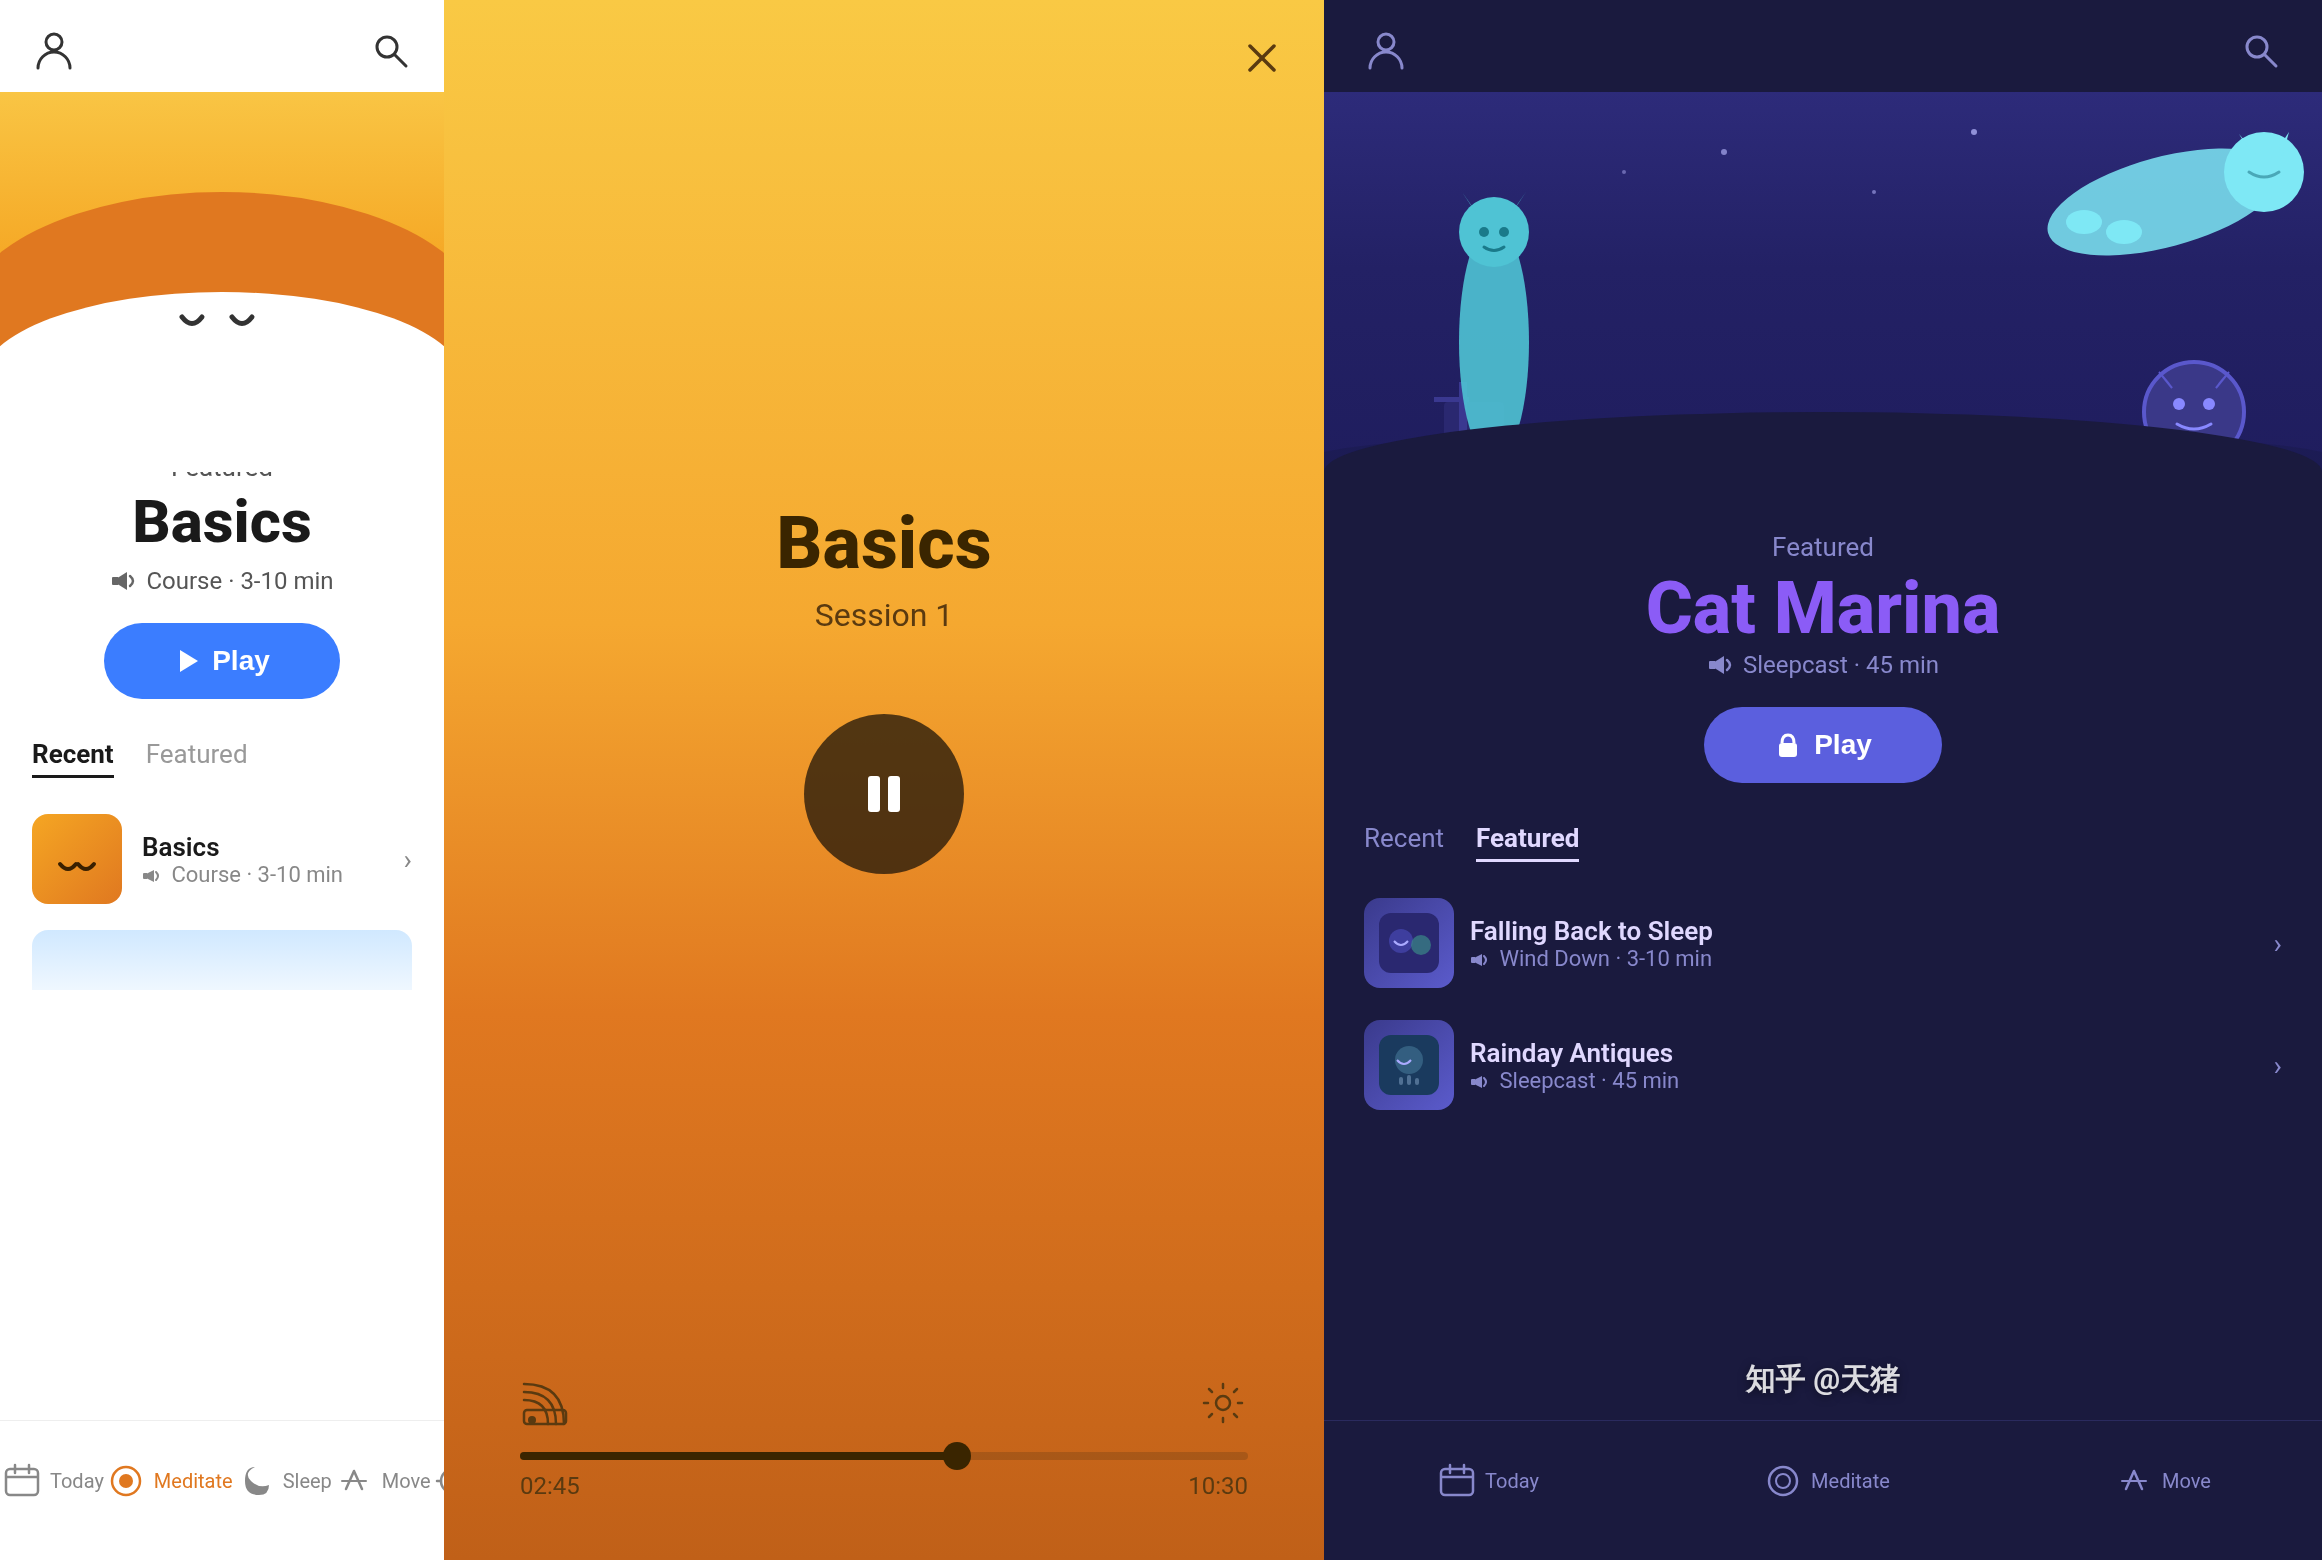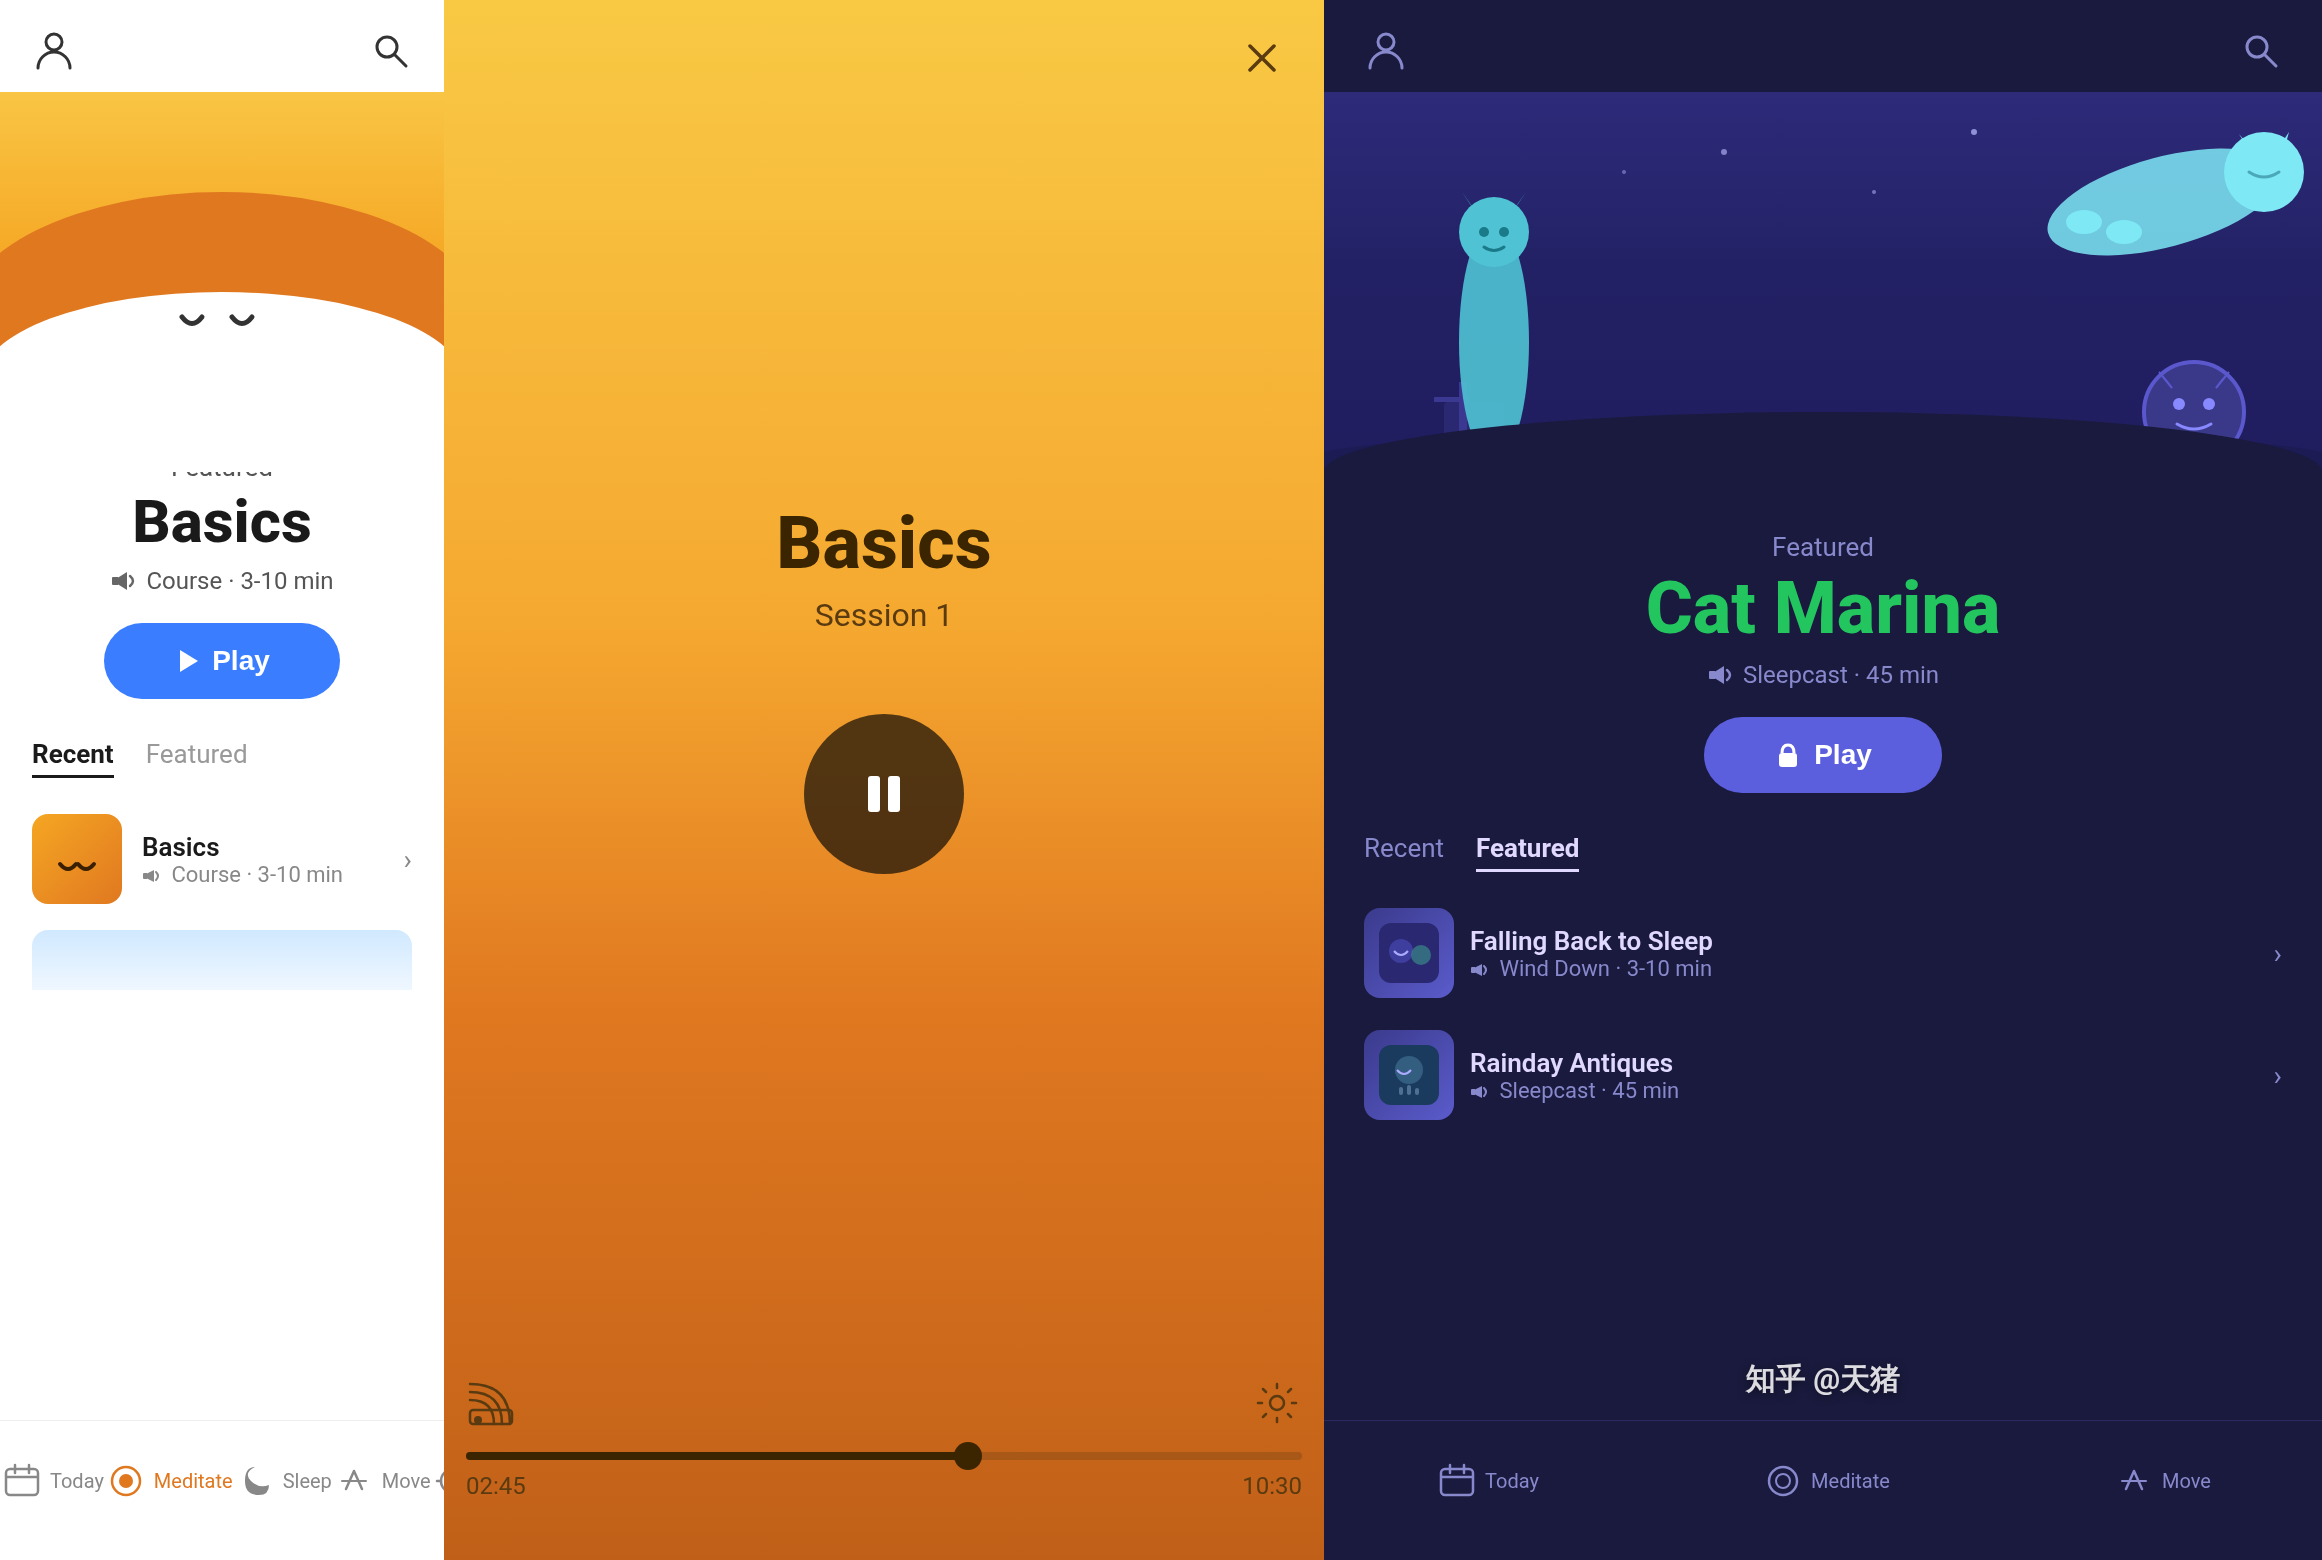--- a/index.html
+++ b/index.html
@@ -276,21 +276,21 @@
       border-radius: 50%;
       background: rgba(30,20,10,0.75);
       display: flex;
       align-items: center;
       justify-content: center;
       cursor: pointer;
       margin-bottom: 120px;
     }
 
     .panel2-bottom {
-      padding: 0 22px 60px;
+      padding: 0 76px 60px;
     }
 
     .controls-row {
       display: flex;
       justify-content: space-between;
       align-items: center;
       margin-bottom: 20px;
     }
 
     .progress-bar-container {
@@ -374,22 +374,21 @@
     .featured-label-dark {
       font-size: 26px;
       color: #8888cc;
       font-weight: 400;
       margin-bottom: 4px;
     }
 
     .cat-marina-title {
       font-size: 72px;
       font-weight: 800;
-      color: #22c55e;
-      margin-bottom: 10px;
+      color: #8b5cf6;
     }
 
     .meta-row-dark {
       display: flex;
       align-items: center;
       gap: 8px;
       font-size: 24px;
       color: #8888cc;
       margin-bottom: 28px;
     }

